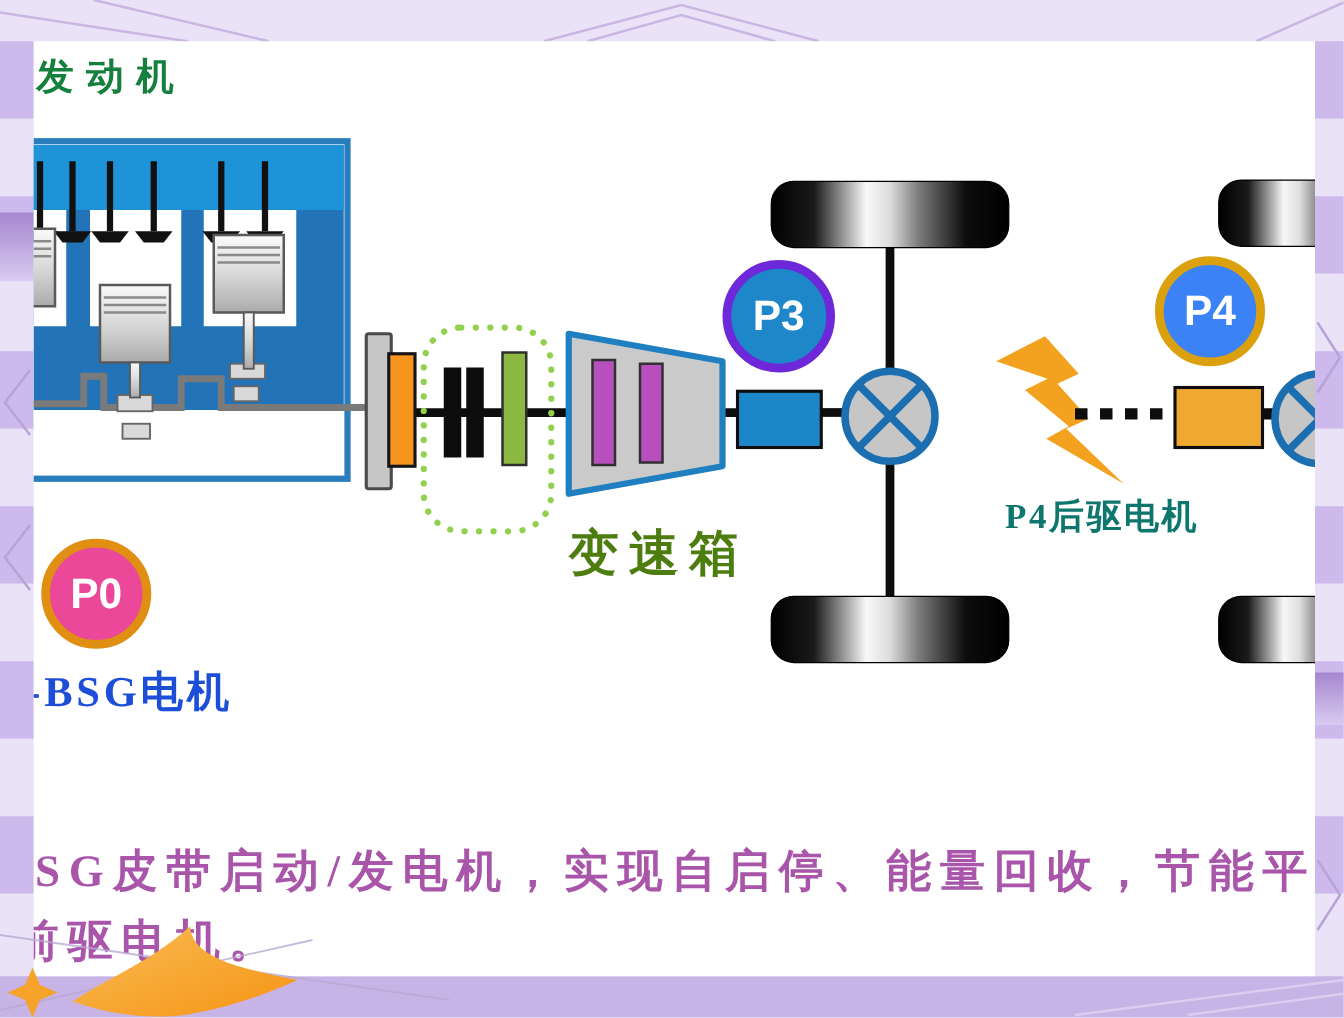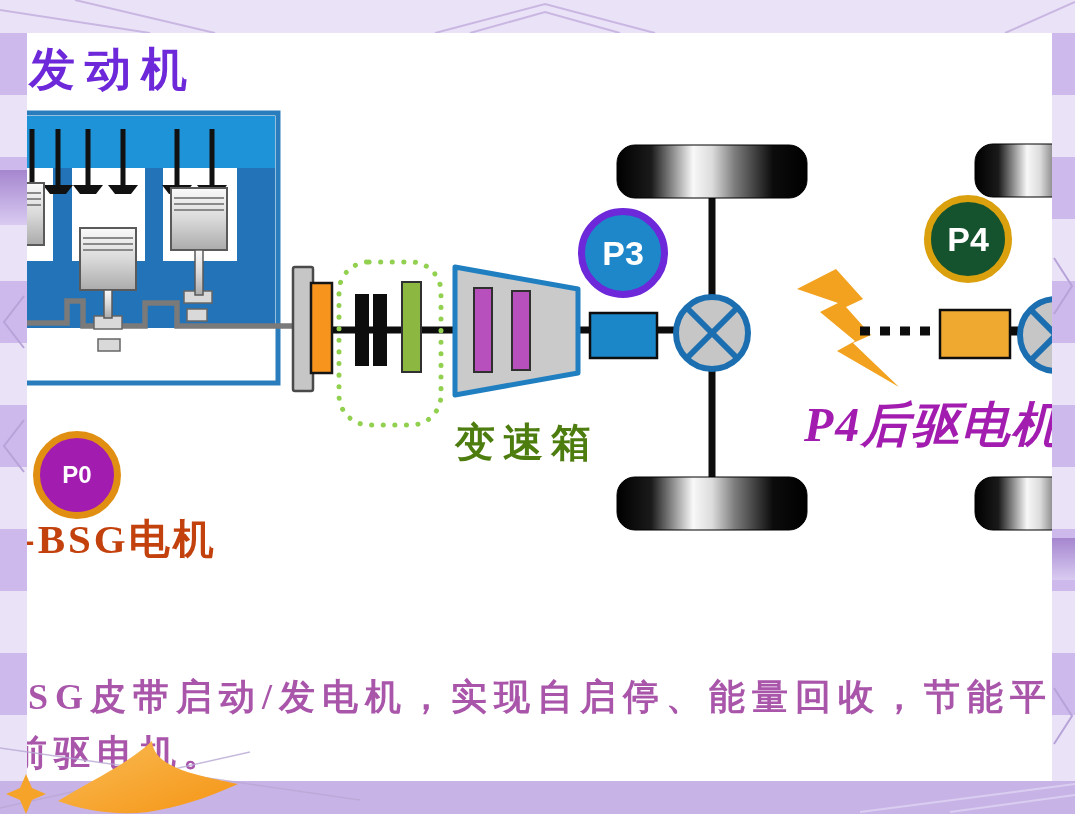--- a/index.html
+++ b/index.html
@@ -4,35 +4,35 @@
 <style>
   html,body{margin:0;padding:0;background:#e6ddf5;}
   .stage{position:relative;width:1075px;height:814px;overflow:hidden;
          font-family:"Liberation Serif", serif;}
   .bg,.fg{position:absolute;left:0;top:0;}
   .fg{pointer-events:none;}
   .card{position:absolute;left:27px;top:33px;width:1025px;height:748px;
         background:#ffffff;overflow:hidden;}
   .diagram{position:absolute;left:0;top:0;overflow:visible;}
   .label{position:absolute;white-space:nowrap;font-weight:bold;line-height:1.1;}
-  .title{left:2px;top:12px;font-size:46px;letter-spacing:10px;color:#6d28d9;}
+  .title{left:2px;top:12px;font-size:30px;letter-spacing:10px;color:#15803d;}
   .lbl-p3{left:300px;top:126px;font-size:41px;letter-spacing:3px;color:#3b4cc8;}
   .lbl-gearbox{left:428px;top:388px;font-size:40px;letter-spacing:8px;color:#4d7c0f;}
-  .lbl-p4{left:777px;top:366px;font-size:48px;letter-spacing:2px;color:#a21caf;font-style:italic;}
-  .lbl-bsg{left:-6px;top:484px;font-size:41px;letter-spacing:3px;color:#c2410c;}
+  .lbl-p4{left:777px;top:366px;font-size:28px;letter-spacing:2px;color:#0f766e;}
+  .lbl-bsg{left:-6px;top:503px;font-size:34px;letter-spacing:3px;color:#1d4ed8;}
   .desc1{left:1px;top:645px;font-size:36px;letter-spacing:7px;color:#a855aa;}
   .desc2{left:-16px;top:701px;font-size:36px;letter-spacing:7px;color:#a855aa;}
   .badge{position:absolute;border-radius:50%;display:flex;align-items:center;
          justify-content:center;color:#fff;font-weight:bold;
          font-family:"Liberation Sans", sans-serif;box-sizing:border-box;}
-  .badge-p0{left:6px;top:398px;width:88px;height:88px;background:#a21caf;
-            border:7px solid #e18f12;font-size:24px;}
+  .badge-p0{left:6px;top:398px;width:88px;height:88px;background:#ec4899;
+            border:7px solid #e18f12;font-size:34px;}
   .badge-p3{left:551px;top:175px;width:90px;height:90px;background:#1d87ca;
             border:7px solid #6d28d9;font-size:34px;}
-  .badge-p4{left:897px;top:162px;width:88px;height:88px;background:#14532d;
+  .badge-p4{left:897px;top:172px;width:88px;height:88px;background:#3b82f6;
             border:7px solid #daa00e;font-size:34px;}
 </style>
 </head>
 <body>
 
 <div class="stage">
 
   <svg class="bg" width="1075" height="814" viewBox="0 0 1075 814">
     <defs>
       <linearGradient id="vgrad" x1="0" y1="0" x2="0" y2="1">

